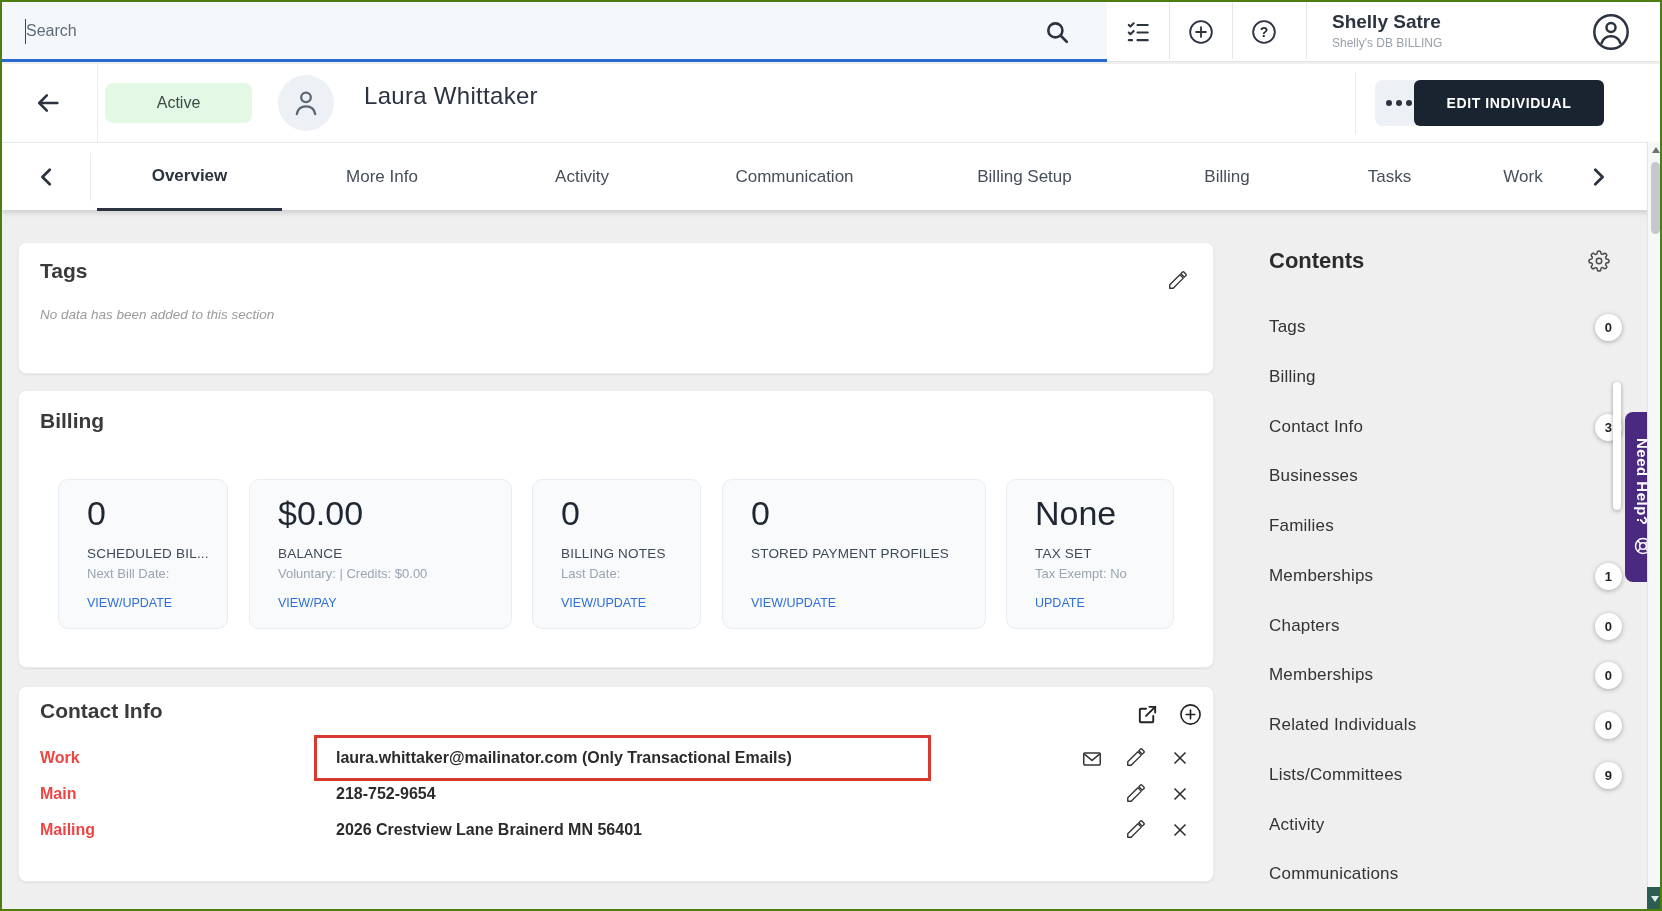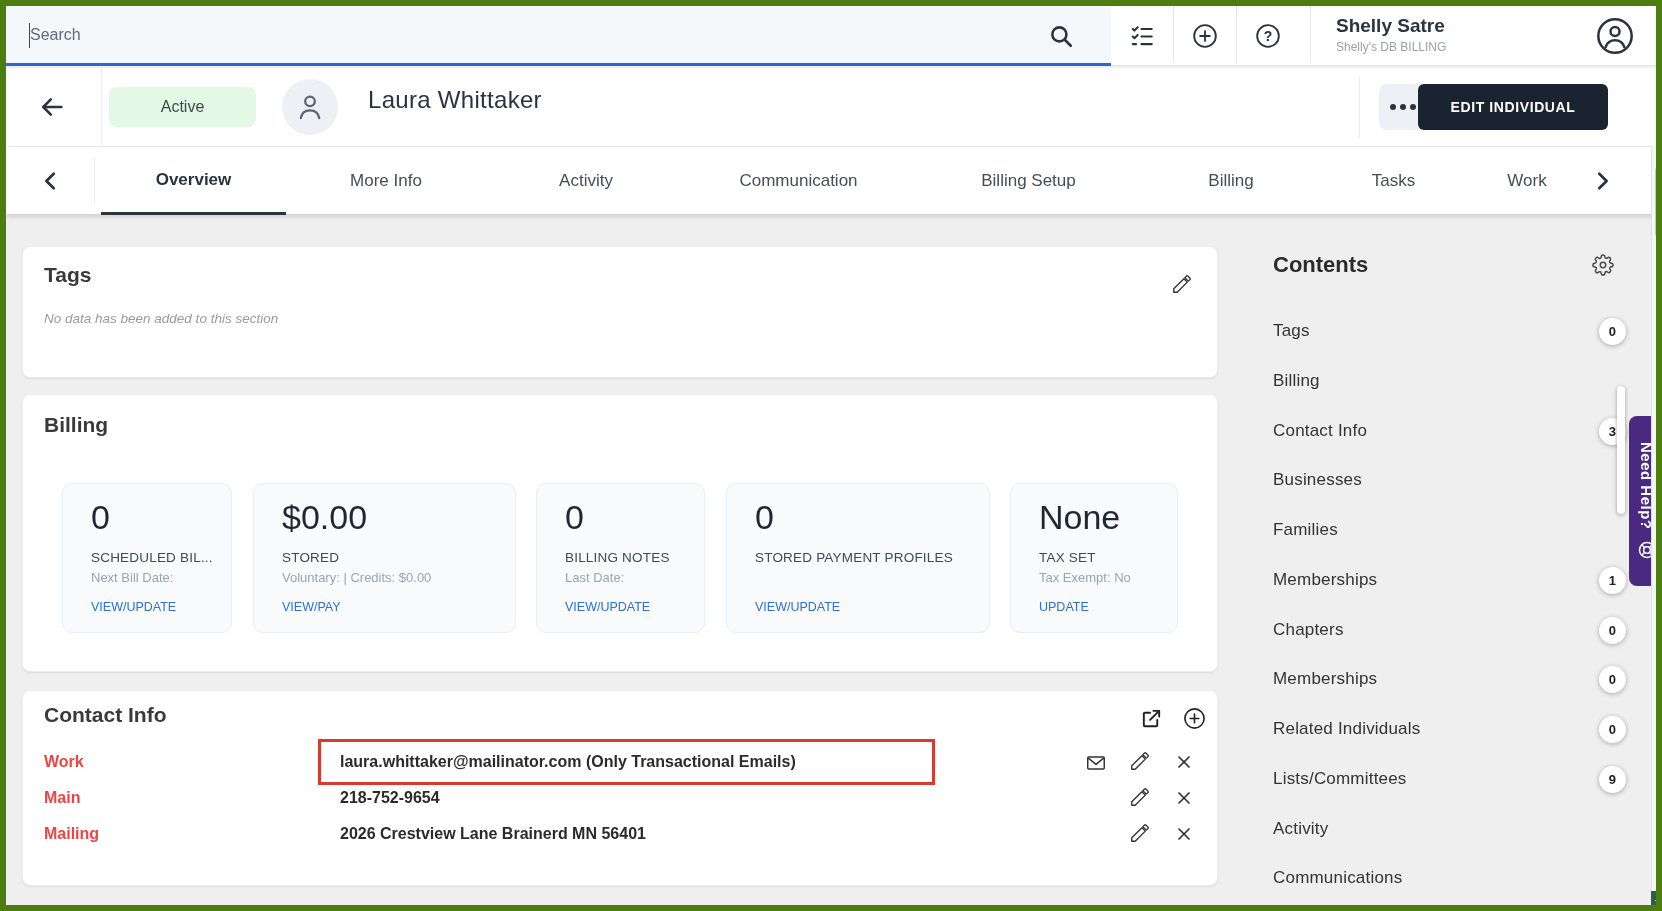--- a/index.html
+++ b/index.html
@@ -2,21 +2,21 @@
 <html style="--accent-blue: #2a6ad0; --link-blue: #2e6fd9; --badge-green-bg: #e3f8e5; --badge-green-text: #3f4a44; --dark-button: #1a2430; --help-purple: #4a2980; --highlight-red: #d93a2f; --teal-corner: #2b5d52;"><head>
 <meta charset="utf-8">
 <style>
   :root{
     --accent-blue:#2a6ad0; --link-blue:#2e6fd9; --badge-green-bg:#e3f8e5;
     --badge-green-text:#3f4a44; --dark-button:#1a2430; --help-purple:#4a2980;
     --highlight-red:#d93a2f; --teal-corner:#2b5d52;
   }
   *{box-sizing:border-box;margin:0;padding:0}
   body{font-family:"Liberation Sans",sans-serif;background:#fff}
-  .screen{position:relative;width:1662px;height:911px;border:6px solid #4d7c0f;overflow:hidden;background:#efefef}
+  .screen{position:relative;width:1662px;height:911px;border:2px solid #4d7c0f;overflow:hidden;background:#efefef}
   .abs{position:absolute}
   svg{display:block;fill:none;stroke:#2b3340;stroke-linecap:round;stroke-linejoin:round}
 
   
   .topbar{left:0;top:0;width:1658px;height:60px;background:#fff;border-bottom:1px solid #e2e5e9}
   .search-field{left:0;top:0;width:1105px;height:60px;background:#f5f8fb;border-bottom:3px solid var(--accent-blue)}
   .search-field input{position:absolute;left:24px;top:12px;width:900px;height:34px;border:none;outline:none;background:transparent;font-family:"Liberation Sans",sans-serif;font-size:16px;color:#333}
   .search-field input::placeholder{color:#5f6b76}
   .caret{left:23px;top:17px;width:1px;height:25px;background:#444}
   .tb-divider{width:1px;top:0;height:57px;background:#e4e7ea}
@@ -196,21 +196,21 @@
     <div class="card-title" style="top:18px">Billing</div>
 
     <div class="stat" style="left:39px;width:170px">
       <div class="stat-value">0</div>
       <div class="stat-label">SCHEDULED BIL...</div>
       <div class="stat-sub">Next Bill Date:</div>
       <a class="stat-link">VIEW/UPDATE</a>
     </div>
     <div class="stat" style="left:230px;width:263px">
       <div class="stat-value">$0.00</div>
-      <div class="stat-label">STORED</div>
+      <div class="stat-label">BALANCE</div>
       <div class="stat-sub">Voluntary: | Credits: $0.00</div>
       <a class="stat-link">VIEW/PAY</a>
     </div>
     <div class="stat" style="left:513px;width:169px">
       <div class="stat-value">0</div>
       <div class="stat-label">BILLING NOTES</div>
       <div class="stat-sub">Last Date:</div>
       <a class="stat-link">VIEW/UPDATE</a>
     </div>
     <div class="stat" style="left:703px;width:264px">

